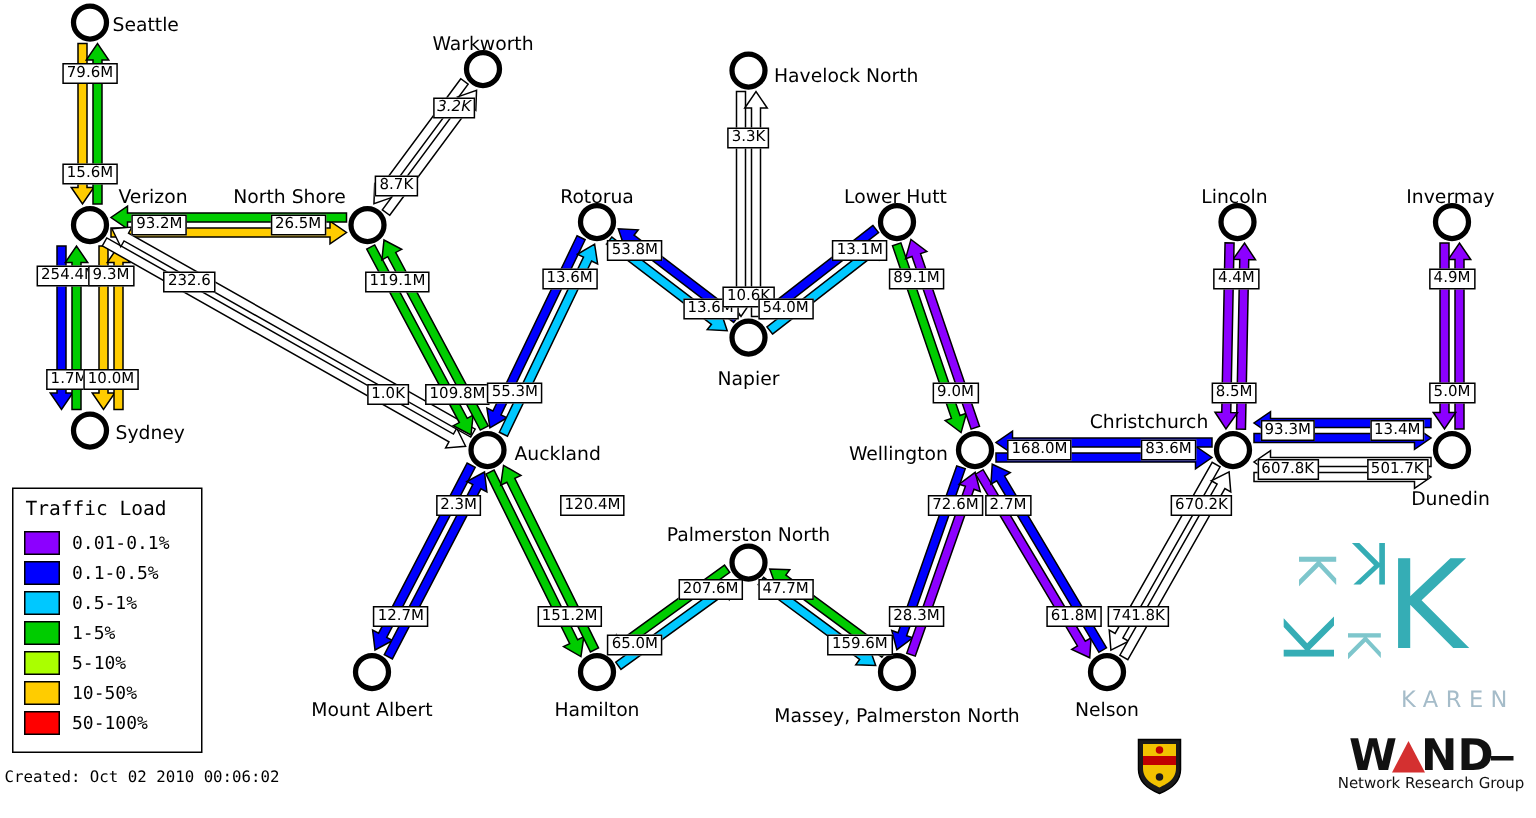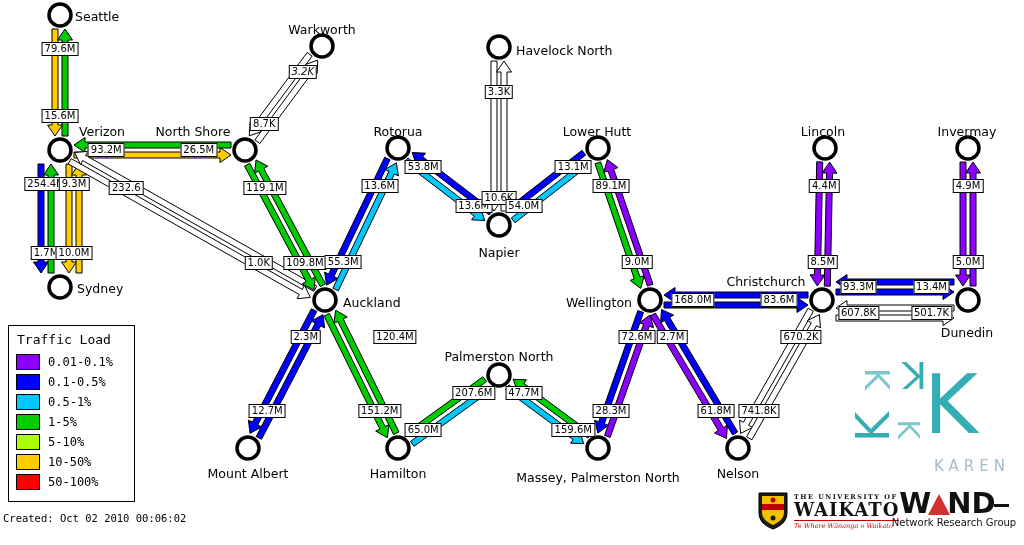--- a/index.html
+++ b/index.html
@@ -229,26 +229,20 @@
   <div id="created">Created: Oct 02 2010 00:06:02</div>
 
   <div id="waikato-logo">
     <svg width="30" height="38" viewBox="0 0 30 38">
       <path d="M1,1 h28 v20 c0,10 -9,14 -14,16 c-5,-2 -14,-6 -14,-16 z" fill="#1a1a1a" stroke="#000"></path>
       <path d="M4,4 h22 v16 c0,8 -7,11 -11,13 c-4,-2 -11,-5 -11,-13 z" fill="#f2c200"></path>
       <rect x="4" y="12" width="22" height="6" fill="#c00000"></rect>
       <circle cx="15" cy="8" r="2.5" fill="#c00000"></circle>
       <circle cx="15" cy="26" r="2.5" fill="#1a1a1a"></circle>
     </svg>
-    <div class="wk-text">
-      <div class="wk-line1">THE UNIVERSITY OF</div>
-      <div class="wk-line2">WAIKATO</div>
-      <div class="wk-rule"></div>
-      <div class="wk-line3">Te Whare Wānanga o Waikato</div>
-    </div>
   </div>
 
   <div id="wand-logo">
     <div class="wand-word">
       <span>W</span>
       <span class="wand-triangle"></span>
       <span>ND</span>
       <span class="wand-dash"></span>
     </div>
     <div class="wand-sub">Network Research Group</div>

